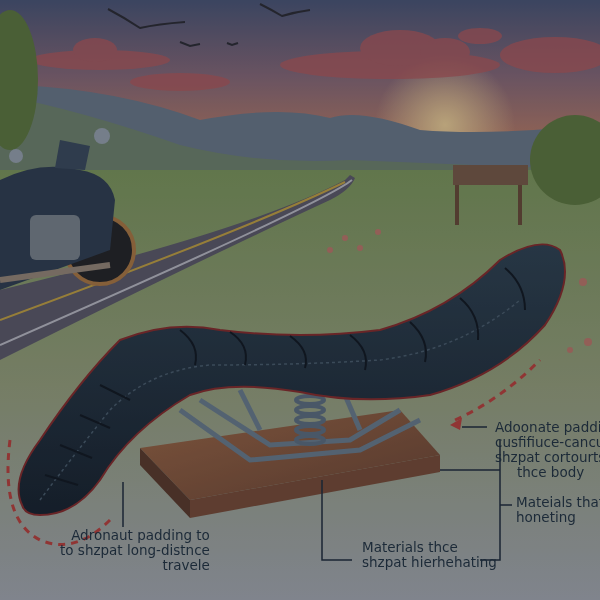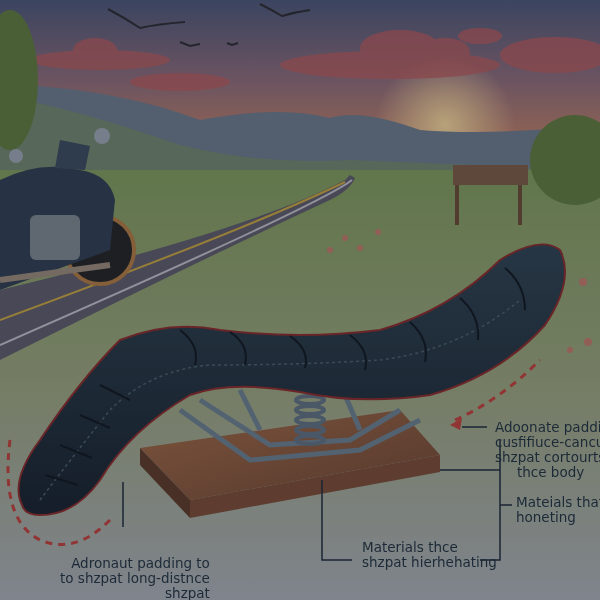--- a/index.html
+++ b/index.html
@@ -3,21 +3,21 @@
 <meta charset="utf-8">
 <style>
   html, body { margin: 0; padding: 0; }
   body { width: 600px; height: 600px; overflow: hidden; background: #6f7580; font-family: "DejaVu Sans", sans-serif; }
   .scene { position: relative; width: 600px; height: 600px; }
   .scene svg { position: absolute; left: 0; top: 0; }
   .label { position: absolute; color: #1c2a38; font-family: "DejaVu Sans", sans-serif; line-height: 1.12; }
   .label div { white-space: nowrap; }
   .lbl-right-1 { left: 495px; top: 420px; font-size: 13.5px; }
   .lbl-right-2 { left: 516px; top: 495px; font-size: 13.5px; }
-  .lbl-left { left: 60px; top: 556px; font-size: 13.5px; text-align: right; }
+  .lbl-left { left: 60px; top: 528px; font-size: 13.5px; text-align: right; }
   .lbl-bottom { left: 362px; top: 540px; font-size: 13.5px; }
   .dim { position: absolute; left: 0; top: 0; width: 600px; height: 600px; background: rgba(20,25,40,0.28); pointer-events: none; }
 </style>
 </head>
 <body>
 
 <div class="scene">
   <svg width="600" height="600" viewBox="0 0 600 600">
     <defs>
       <linearGradient id="sky" x1="0" y1="0" x2="0" y2="1">
@@ -162,20 +162,20 @@
   </div>
 
   <div class="label lbl-right-2">
     <div>Mateials that</div>
     <div>honeting</div>
   </div>
 
   <div class="label lbl-left">
     <div>Adronaut padding to</div>
     <div>to shzpat long-distnce</div>
-    <div>shzpat</div>
+    <div>travele</div>
   </div>
 
   <div class="label lbl-bottom">
     <div>Materials thce</div>
     <div>shzpat hierhehating</div>
   </div>
 </div>
 
 </body></html>

